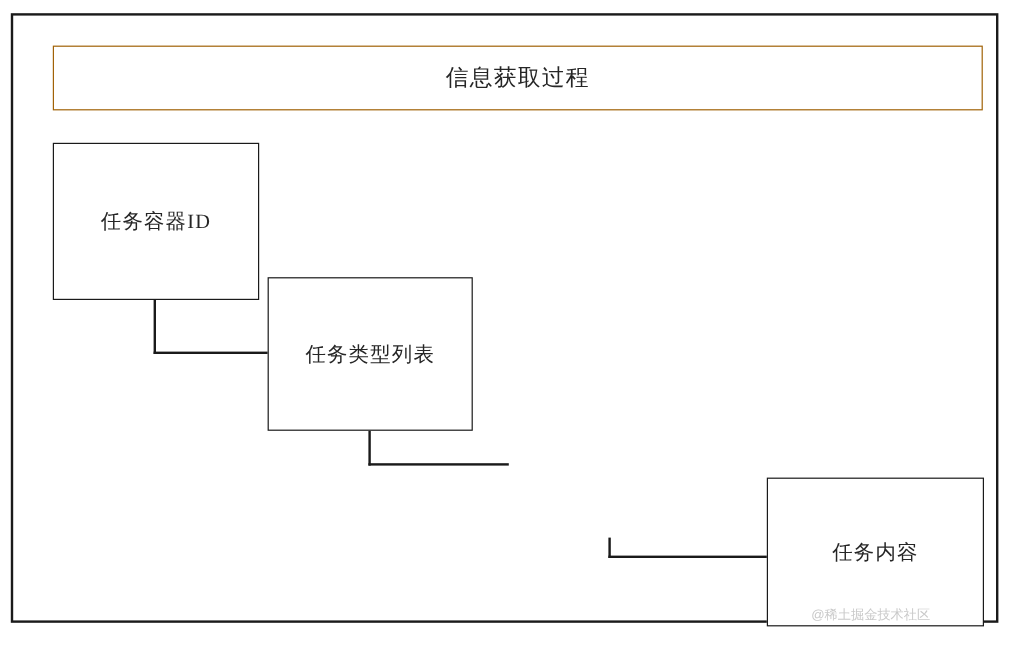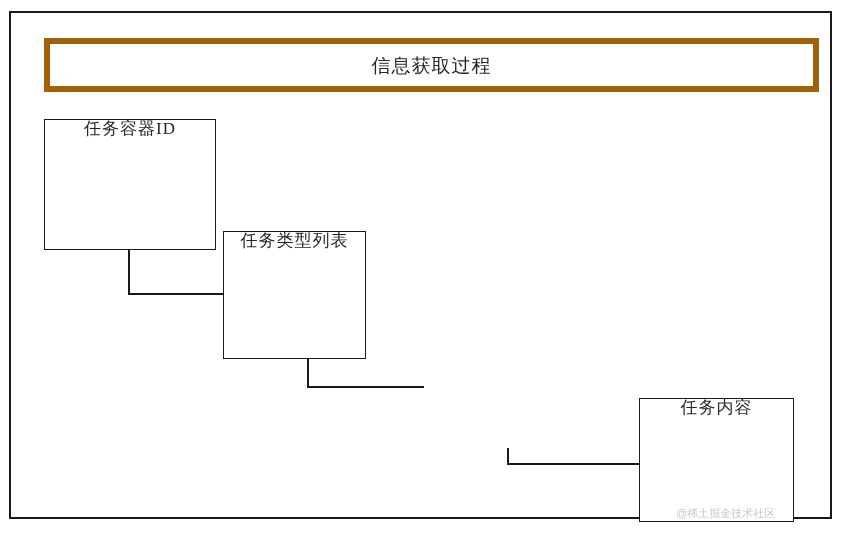--- a/index.html
+++ b/index.html
@@ -26,54 +26,54 @@
     border: 2px solid #1a1a1a;
     box-sizing: border-box;
     background: #ffffff;
   }
   .header-box {
     position: absolute;
     left: 33px;
     top: 25px;
     width: 775px;
     height: 54px;
-    border: 6px solid #a16207;
+    border: 1px solid #a16207;
     box-sizing: border-box;
     display: flex;
     align-items: center;
     justify-content: center;
     background: #ffffff;
   }
   .header-title {
     font-size: 19px;
     color: #262626;
     letter-spacing: 1px;
     line-height: 1;
   }
   .node-box {
     position: absolute;
     border: 1px solid #1a1a1a;
     box-sizing: border-box;
     background: #ffffff;
     display: flex;
-    align-items: flex-start;
+    align-items: center;
     justify-content: center;
   }
   .node-label {
     font-size: 17px;
     color: #262626;
     letter-spacing: 1px;
     line-height: 1;
     white-space: nowrap;
   }
   
   #node-1 { left: 33px;  top: 106px; width: 172px; height: 131px; }
-  #node-2 { left: 212px; top: 218px; width: 143px; height: 128px; }
+  #node-2 { left: 212px; top: 218px; width: 171px; height: 128px; }
   #node-3 { left: 412px; top: 310px; width: 172px; height: 126px; }
-  #node-4 { left: 628px; top: 385px; width: 155px; height: 124px; }
+  #node-4 { left: 628px; top: 385px; width: 181px; height: 124px; }
 
   
   .conn-seg {
     position: absolute;
     background: #1a1a1a;
   }
   .conn-v { width: 2px; }
   .conn-h { height: 2px; }
 
   

